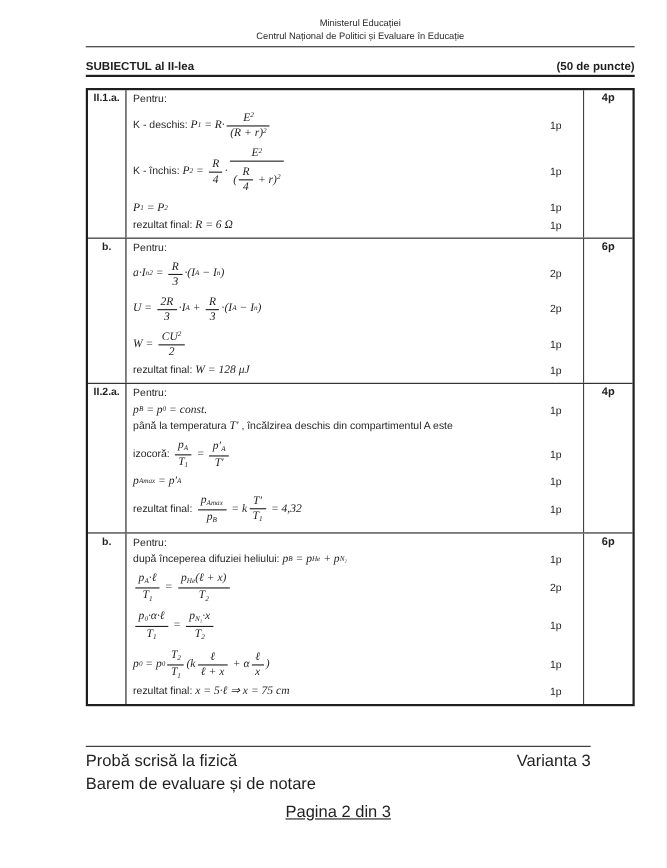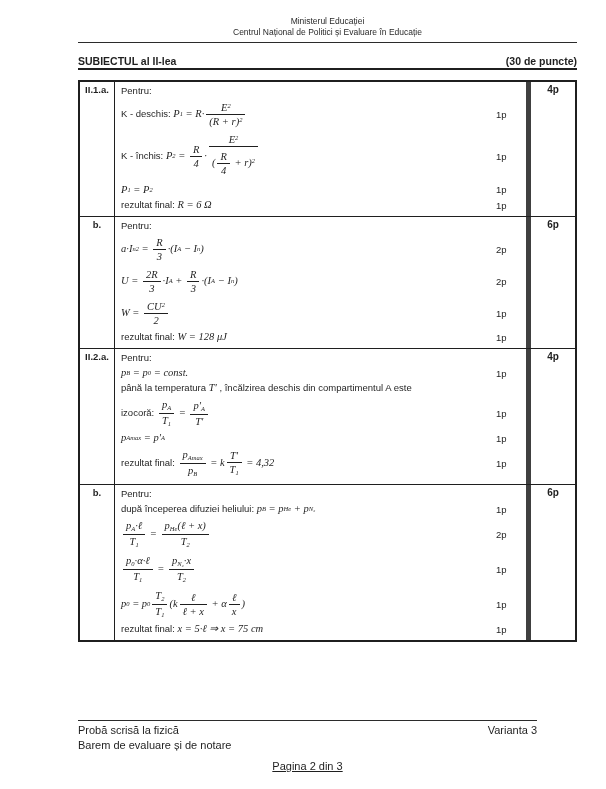--- a/index.html
+++ b/index.html
@@ -15,56 +15,56 @@
   
   .subject{display:flex;justify-content:space-between;align-items:flex-end;
     font-weight:bold;font-size:10.5px;margin-top:12px;border-bottom:2px solid #1f1f1f;padding-bottom:1px;}
   
   .rubric{margin-top:10px;border:2px solid #1f1f1f;}
   .t-row{display:flex;border-bottom:1px solid #1f1f1f;}
   .t-row:last-child{border-bottom:none;}
   .c-label{width:34px;flex:none;border-right:1px solid #1f1f1f;font-weight:bold;
     font-size:9.5px;text-align:center;padding-top:2px;}
   .c-content{flex:1;padding:2px 0 3px 6px;min-width:0;}
-  .c-total{width:44px;flex:none;border-left:5px solid #404040;font-weight:bold;
+  .c-total{width:44px;flex:none;border-left:1px solid #404040;font-weight:bold;
     font-size:10px;text-align:center;padding-top:2px;}
   .line{display:flex;align-items:center;margin:1px 0;}
   .line .seg-wrap{flex:1;display:flex;align-items:center;flex-wrap:wrap;font-size:9.5px;line-height:1.35;}
   .line .pts{width:30px;flex:none;font-size:9.5px;text-align:left;}
   .seg-t{white-space:pre-wrap;text-align:center;}
   
   .math{font-family:"Liberation Serif",serif;font-style:italic;font-size:10.5px;
     display:inline-flex;align-items:center;flex-wrap:wrap;white-space:pre;}
   .math sub{font-size:0.62em;font-style:italic;vertical-align:-0.3em;line-height:1;}
   .math sup{font-size:0.62em;vertical-align:0.5em;line-height:1;}
   .frac{display:inline-block;vertical-align:middle;text-align:center;margin:3px 2px;line-height:1.05;}
   .frac .num{display:block;border-bottom:1px solid #1f1f1f;padding:0 3px 1px;}
   .frac .den{display:block;padding:1px 3px 0;}
   .frac .num,.frac .den{white-space:nowrap;}
   
-  .doc-footer{position:absolute;left:78px;width:459px;top:720px;font-size:11px;line-height:1.4;}
+  .doc-footer{position:absolute;left:78px;width:459px;top:678px;font-size:15px;line-height:1.4;}
   .footer-rule{border-top:1px solid #2b2b2b;margin-bottom:2px;}
   .footer-row1{display:flex;justify-content:space-between;}
   .footer-page{text-align:center;margin-top:5px;text-decoration:underline;}
 </style>
 </head>
 <body>
 
 <div class="page">
   <div class="content">
 
     <div class="doc-header">
       <div>Ministerul Educației</div>
       <div>Centrul Național de Politici și Evaluare în Educație</div>
       <div class="header-rule"></div>
     </div>
 
     <div class="subject">
       <span>SUBIECTUL al II-lea</span>
-      <span>(30 de puncte)</span>
+      <span>(50 de puncte)</span>
     </div>
 
     <div class="rubric" id="rubric-table">
         <div class="t-row">
           <div class="c-label">II.1.a.</div>
           <div class="c-content">
             <div class="line">
               <span class="seg-wrap">
                 <span class="seg-t">Pentru:</span>
               </span>

